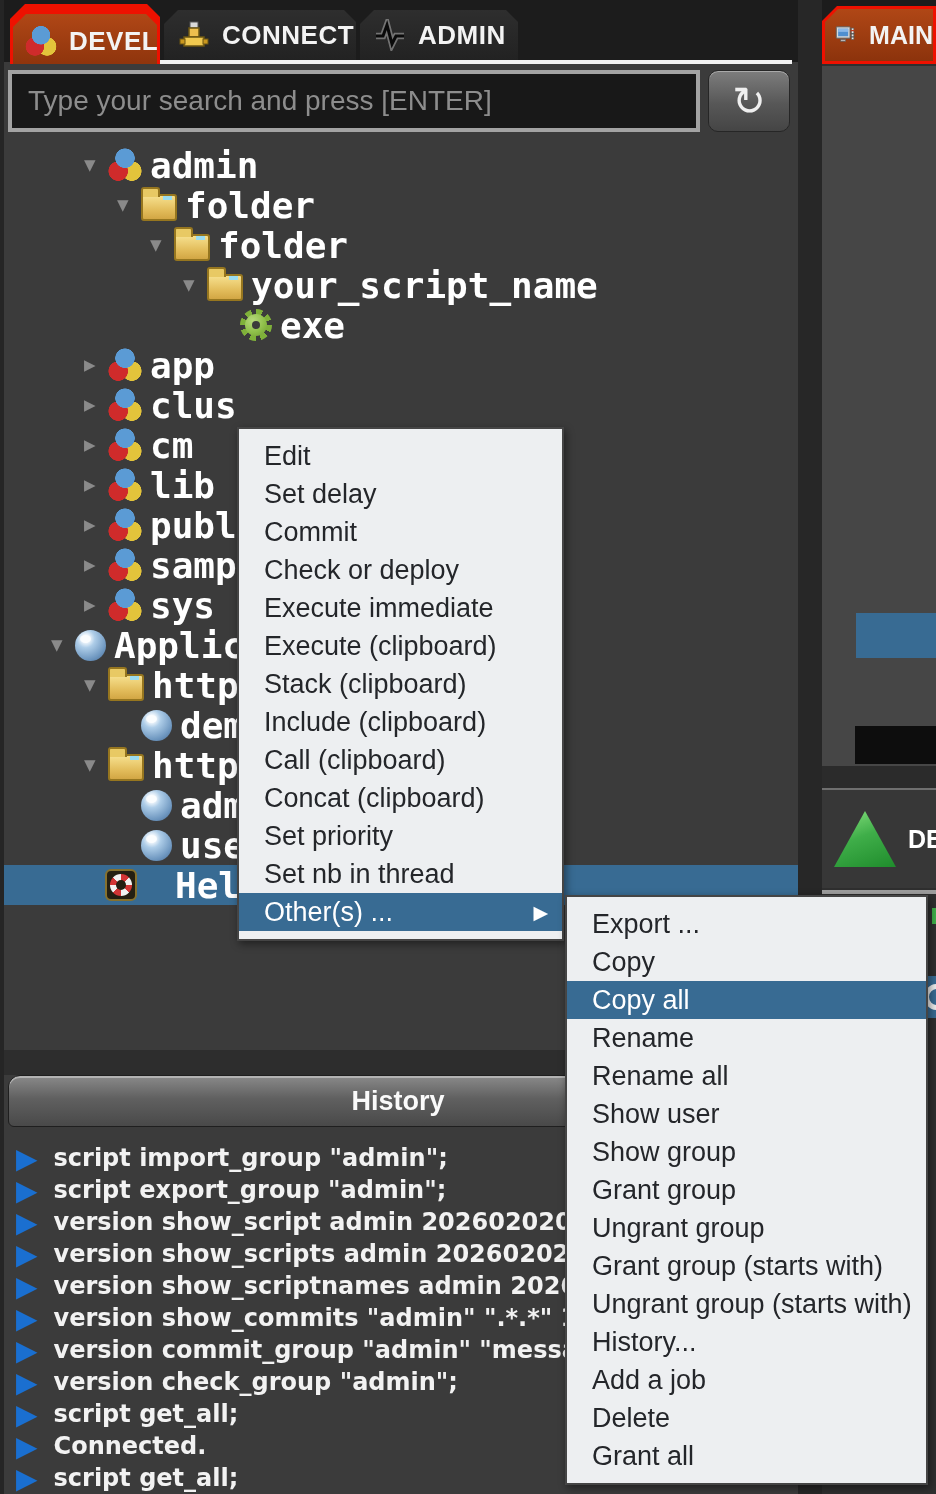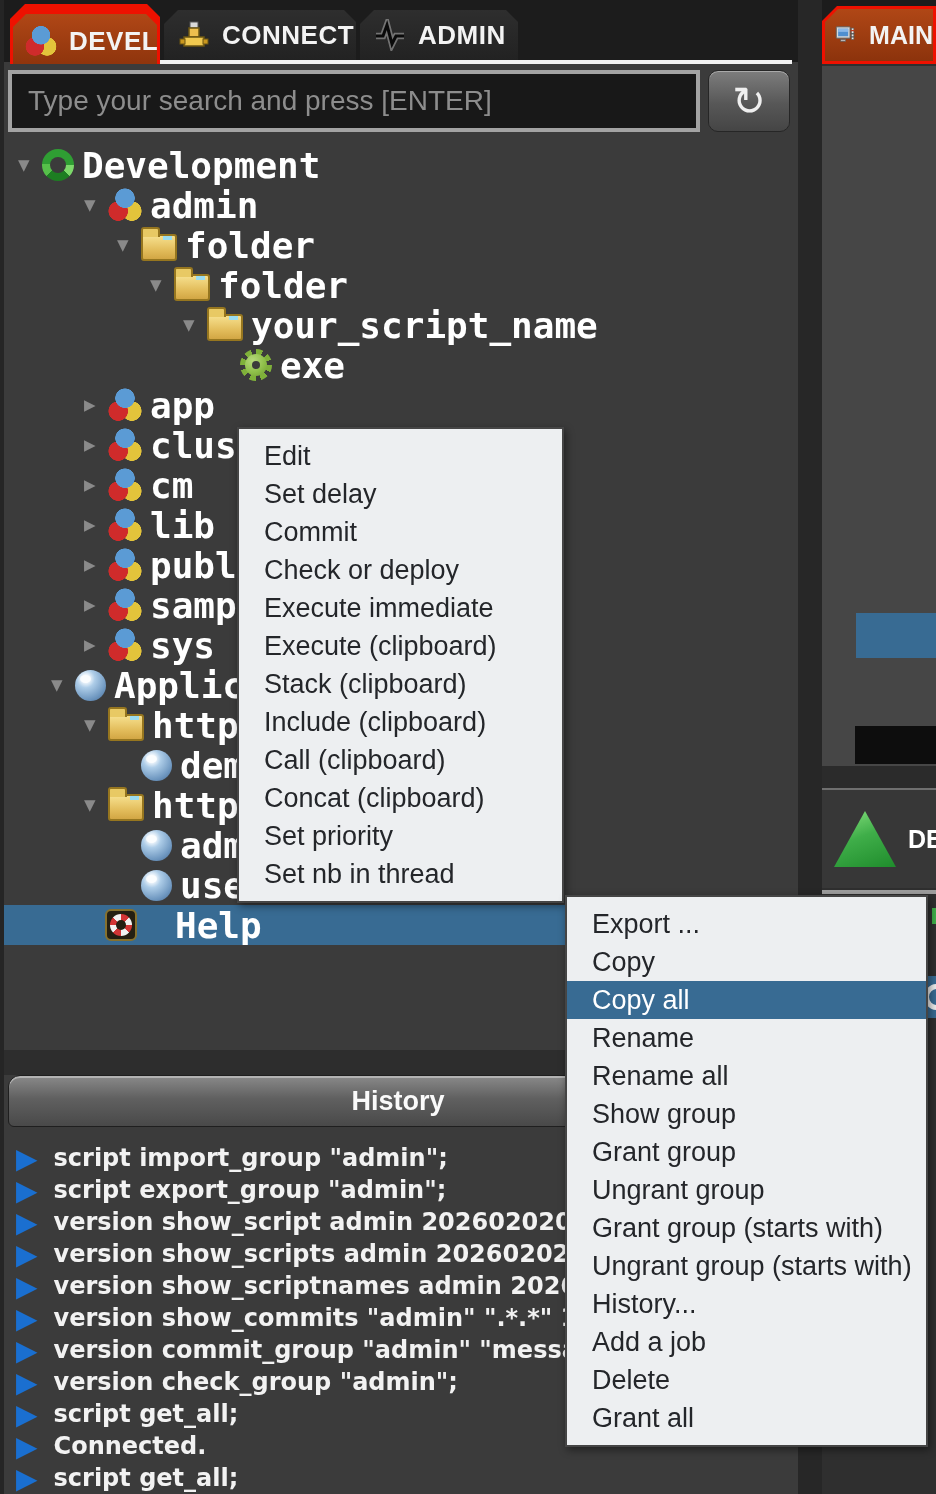--- a/index.html
+++ b/index.html
@@ -135,25 +135,20 @@
       <span>ADMIN</span>
     </div>
 
     <input class="search-input" type="text" placeholder="Type your search and press [ENTER]" style="">
     <div class="refresh-btn">
       <span>↻</span>
     </div>
 
     <div class="tree">
 
-    <div class="trow" style="padding-left: 14px;">
-          <span class="exp exp-open"></span>
-          <span class="ic ic-recycle"></span>
-          <span class="tlabel">Development</span>
-        </div>
         <div class="trow" style="padding-left: 80px;">
           <span class="exp exp-open"></span>
           <span class="ic ic-group"></span>
           <span class="tlabel">admin</span>
         </div>
         <div class="trow" style="padding-left: 113px;">
           <span class="exp exp-open"></span>
           <span class="ic ic-folder"></span>
           <span class="tlabel">folder</span>
         </div>
@@ -393,40 +388,46 @@
       </div>
       <div class="mi">
         <span>Concat (clipboard)</span>
       </div>
       <div class="mi">
         <span>Set priority</span>
       </div>
       <div class="mi">
         <span>Set nb in thread</span>
       </div>
+      <div class="mi selected has-sub">
+        <span>Other(s) ...</span>
+      </div>
     </div>
 
   <div class="menu sub-menu">
 
   <div class="mi">
         <span>Export ...</span>
       </div>
       <div class="mi">
         <span>Copy</span>
       </div>
       <div class="mi selected">
         <span>Copy all</span>
       </div>
       <div class="mi">
         <span>Rename</span>
       </div>
       <div class="mi">
         <span>Rename all</span>
       </div>
       <div class="mi">
+        <span>Show user</span>
+      </div>
+      <div class="mi">
         <span>Show group</span>
       </div>
       <div class="mi">
         <span>Grant group</span>
       </div>
       <div class="mi">
         <span>Ungrant group</span>
       </div>
       <div class="mi">
         <span>Grant group (starts with)</span>

